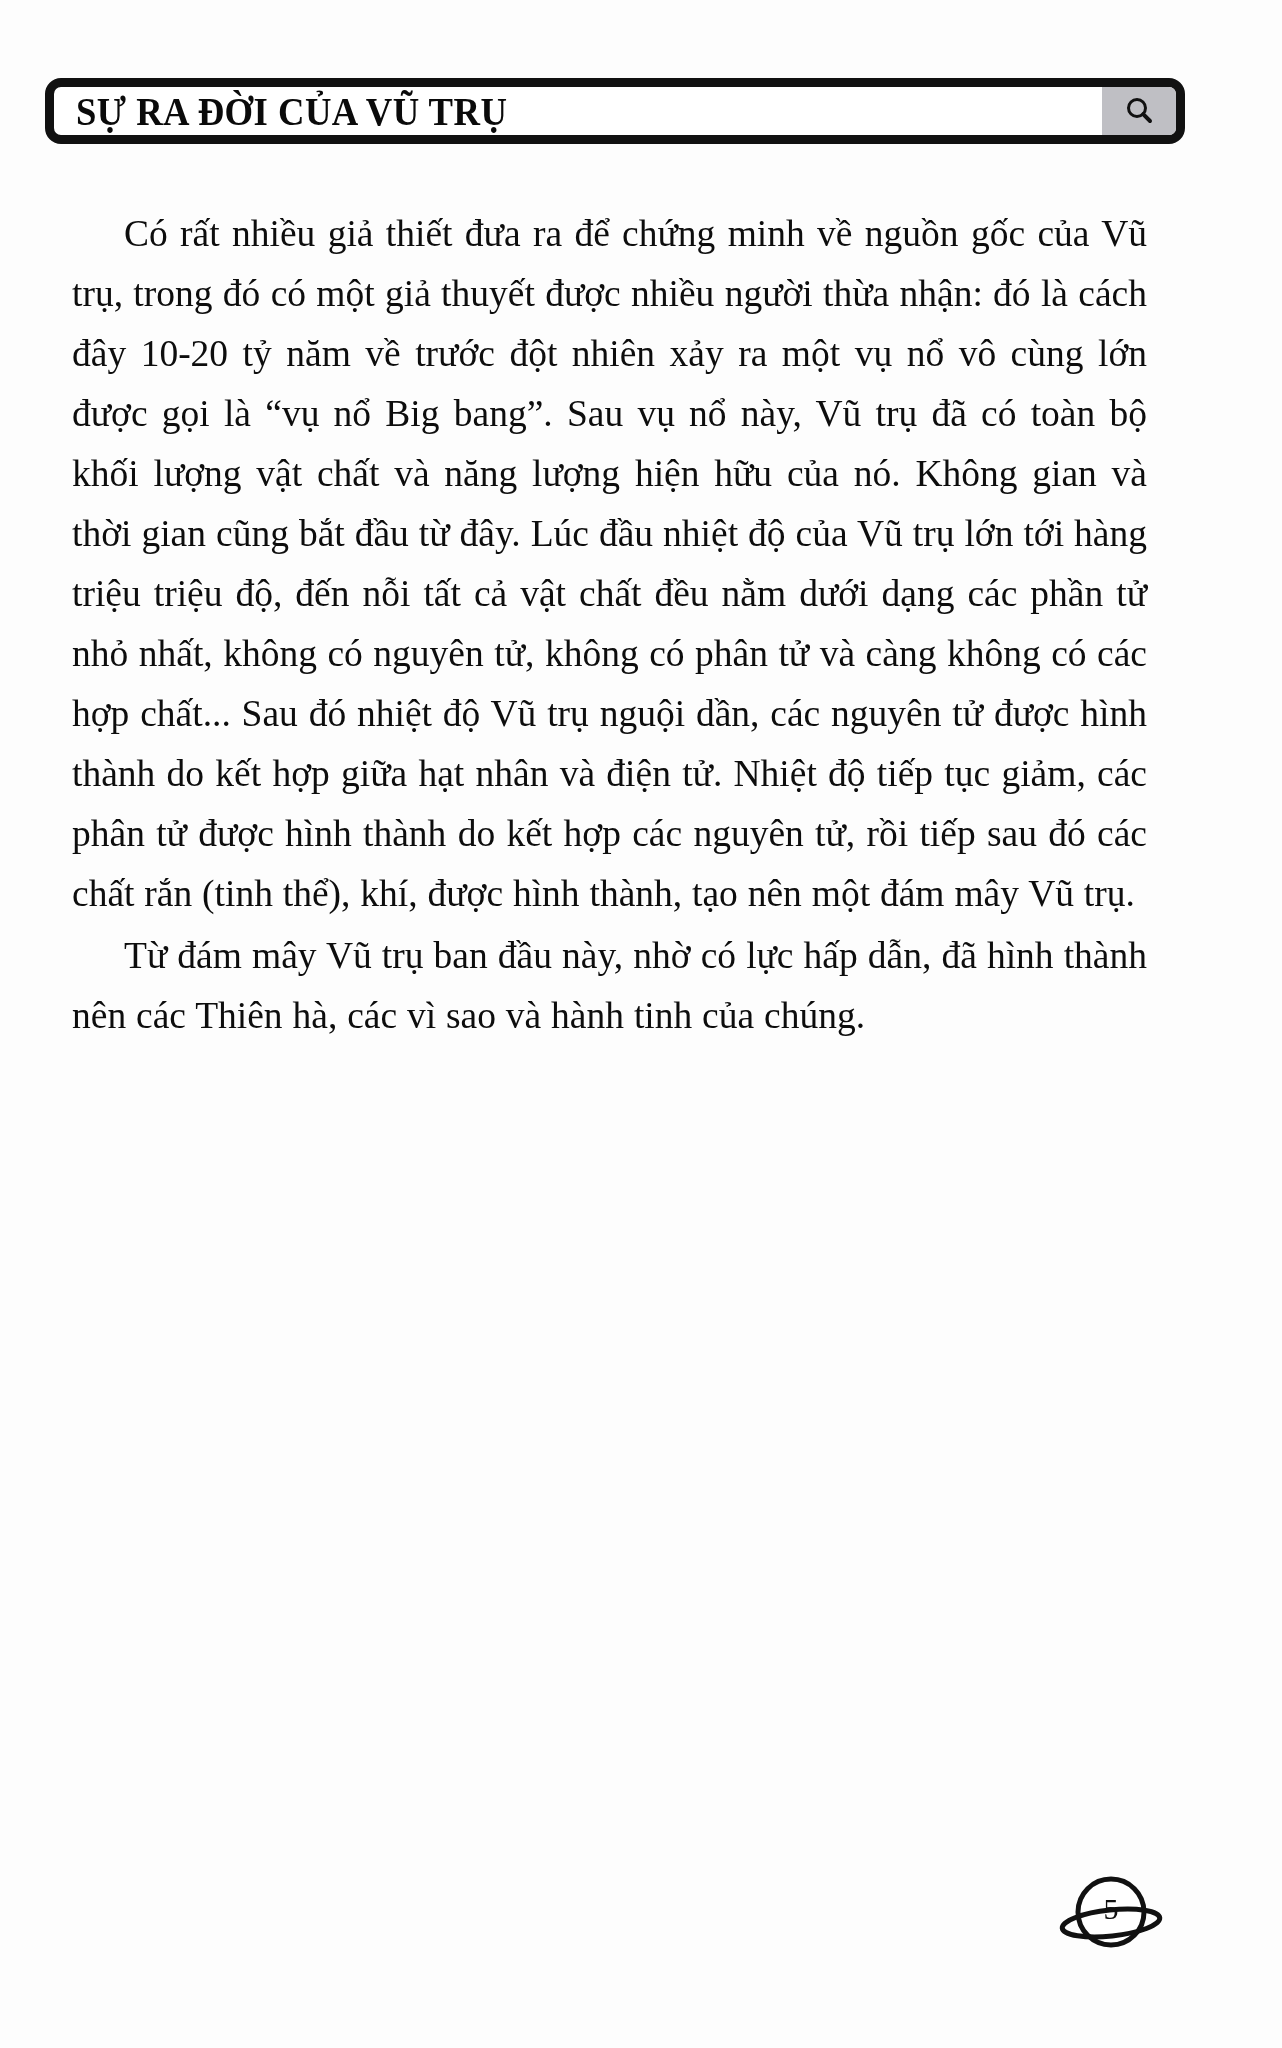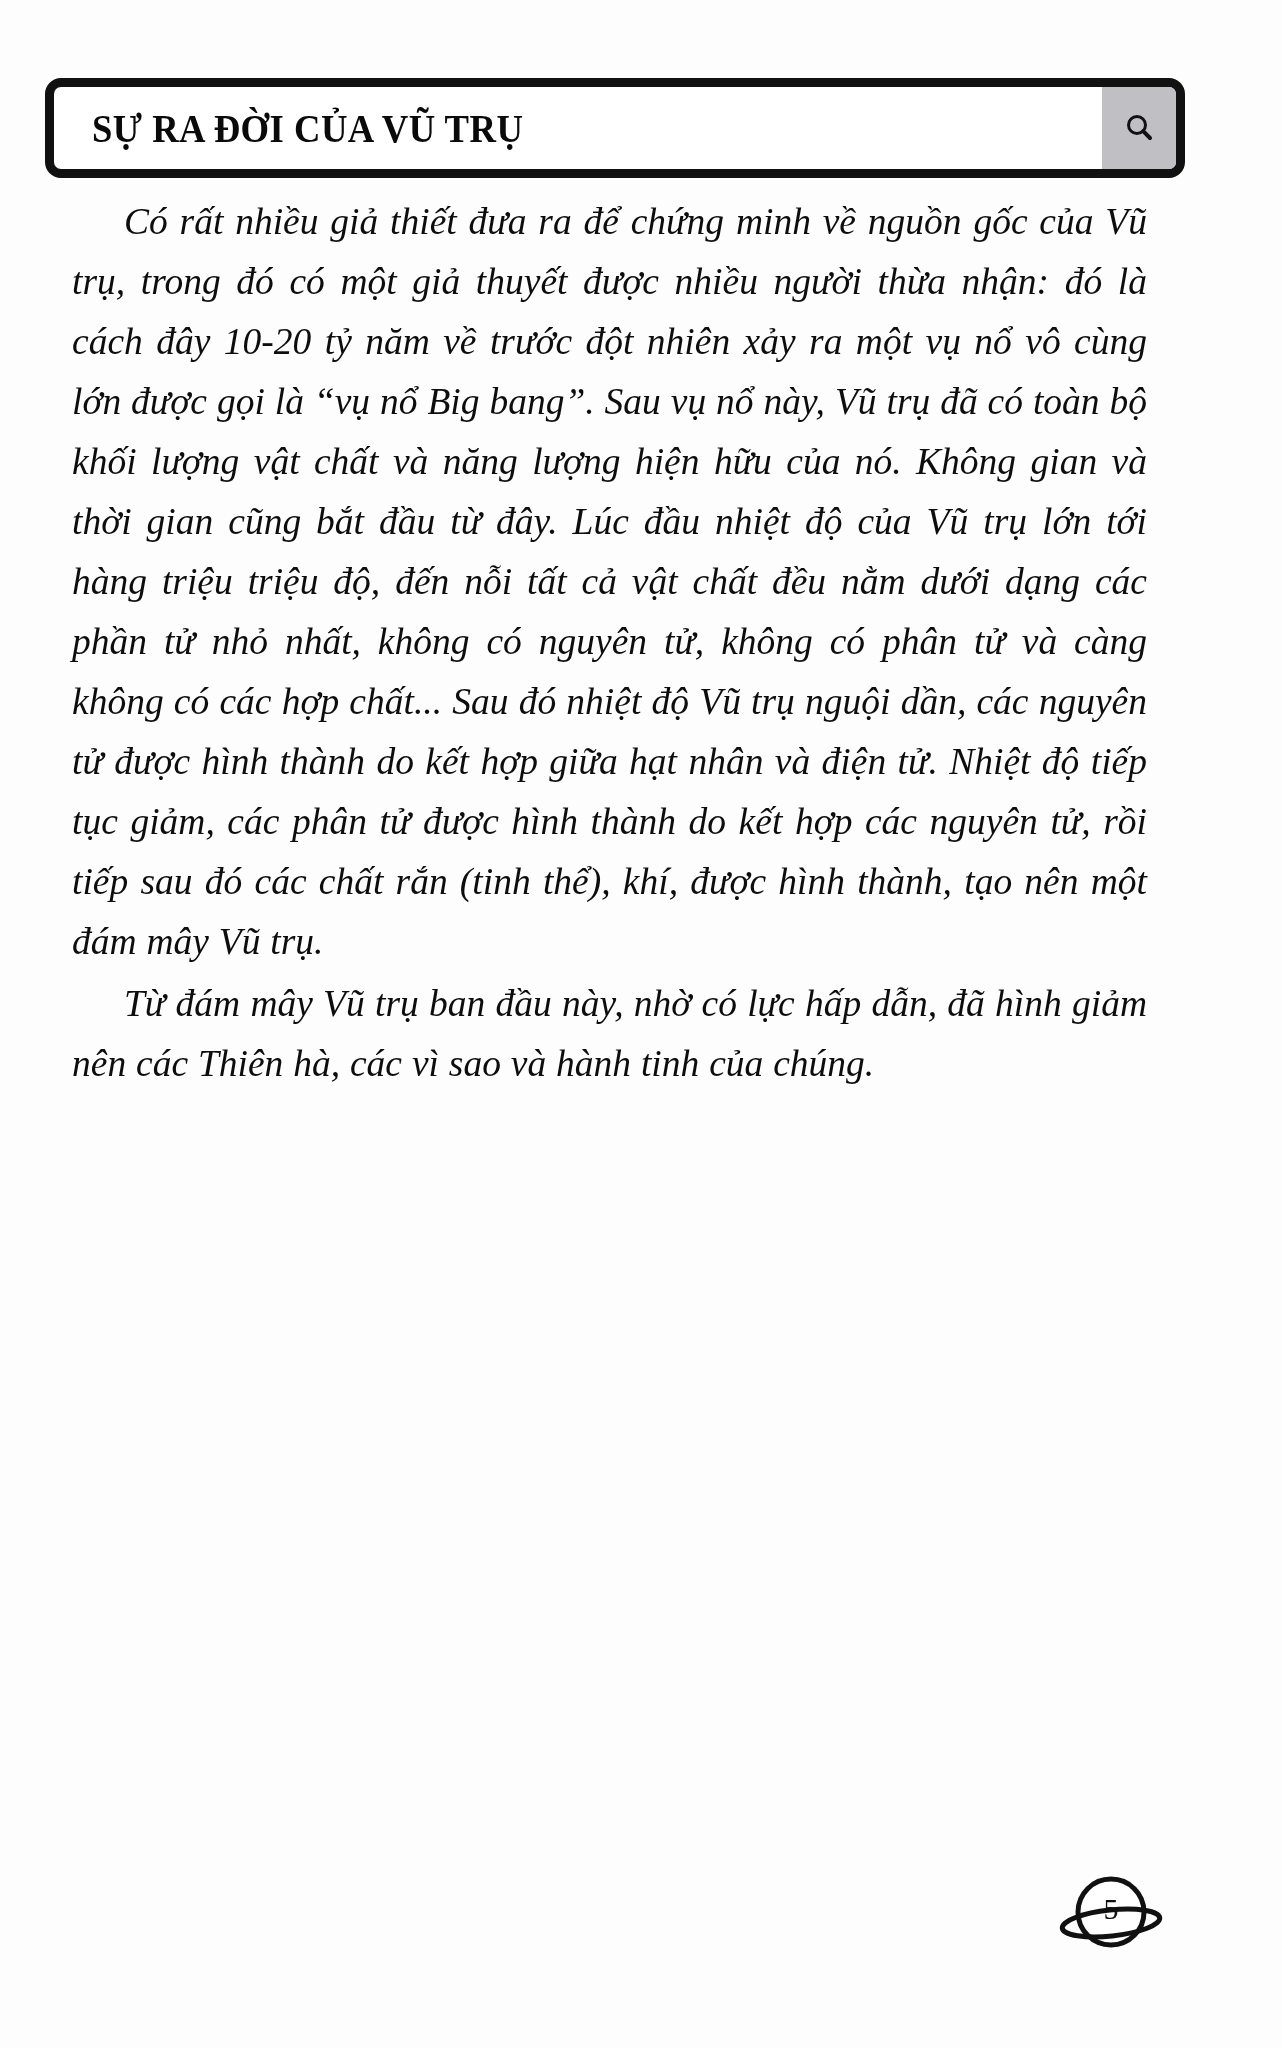--- a/index.html
+++ b/index.html
@@ -21,29 +21,28 @@
     inset: 0;
     background: #fdfdfd;
   }
 
   
   .header-bar {
     position: absolute;
     left: 45px;
     top: 78px;
     width: 1140px;
-    height: 100px;
+    height: 66px;
     border: 9px solid #111111;
     border-radius: 16px;
     background: #ffffff;
     box-sizing: border-box;
     display: flex;
     align-items: stretch;
     overflow: hidden;
-    padding-left: 16px;
   }
 
   .header-title-wrap {
     flex: 1 1 auto;
     display: flex;
     align-items: center;
     padding-left: 22px;
     min-width: 0;
   }
 
@@ -69,23 +68,22 @@
   }
 
   .search-icon svg {
     display: block;
   }
 
   
   .content {
     position: absolute;
     left: 72px;
-    top: 192px;
+    top: 204px;
     width: 1075px;
-    font-style: italic;
   }
 
   .para {
     font-family: "Liberation Serif", "DejaVu Serif", serif;
     font-size: 37.5px;
     line-height: 60px;
     color: #0d0d0d;
     text-align: justify;
     text-justify: inter-word;
     text-indent: 52px;
@@ -139,21 +137,21 @@
         <svg width="36" height="36" viewBox="0 0 36 36" aria-hidden="true">
           <circle cx="16" cy="15" r="8.5" fill="none" stroke="#111111" stroke-width="3"></circle>
           <line x1="22.2" y1="21.2" x2="29" y2="28" stroke="#111111" stroke-width="4" stroke-linecap="round"></line>
         </svg>
       </span>
     </div>
   </div>
 
   <div class="content">
     <p class="para">Có rất nhiều giả thiết đưa ra để chứng minh về nguồn gốc của Vũ trụ, trong đó có một giả thuyết được nhiều người thừa nhận: đó là cách đây 10-20 tỷ năm về trước đột nhiên xảy ra một vụ nổ vô cùng lớn được gọi là “vụ nổ Big bang”. Sau vụ nổ này, Vũ trụ đã có toàn bộ khối lượng vật chất và năng lượng hiện hữu của nó. Không gian và thời gian cũng bắt đầu từ đây. Lúc đầu nhiệt độ của Vũ trụ lớn tới hàng triệu triệu độ, đến nỗi tất cả vật chất đều nằm dưới dạng các phần tử nhỏ nhất, không có nguyên tử, không có phân tử và càng không có các hợp chất... Sau đó nhiệt độ Vũ trụ nguội dần, các nguyên tử được hình thành do kết hợp giữa hạt nhân và điện tử. Nhiệt độ tiếp tục giảm, các phân tử được hình thành do kết hợp các nguyên tử, rồi tiếp sau đó các chất rắn (tinh thể), khí, được hình thành, tạo nên một đám mây Vũ trụ.</p>
-    <p class="para">Từ đám mây Vũ trụ ban đầu này, nhờ có lực hấp dẫn, đã hình giảm nên các Thiên hà, các vì sao và hành tinh của chúng.</p>
+    <p class="para">Từ đám mây Vũ trụ ban đầu này, nhờ có lực hấp dẫn, đã hình thành nên các Thiên hà, các vì sao và hành tinh của chúng.</p>
   </div>
 
   <div class="page-number">
     <span>
       <svg width="118" height="96" viewBox="0 0 118 96" aria-hidden="true">
         <circle cx="59" cy="46" r="33" fill="#ffffff" stroke="#111111" stroke-width="5"></circle>
         <ellipse cx="59" cy="57" rx="49" ry="13" fill="none" stroke="#111111" stroke-width="5" transform="rotate(-6 59 57)"></ellipse>
       </svg>
     </span>
     <span class="page-num-text">5</span>

